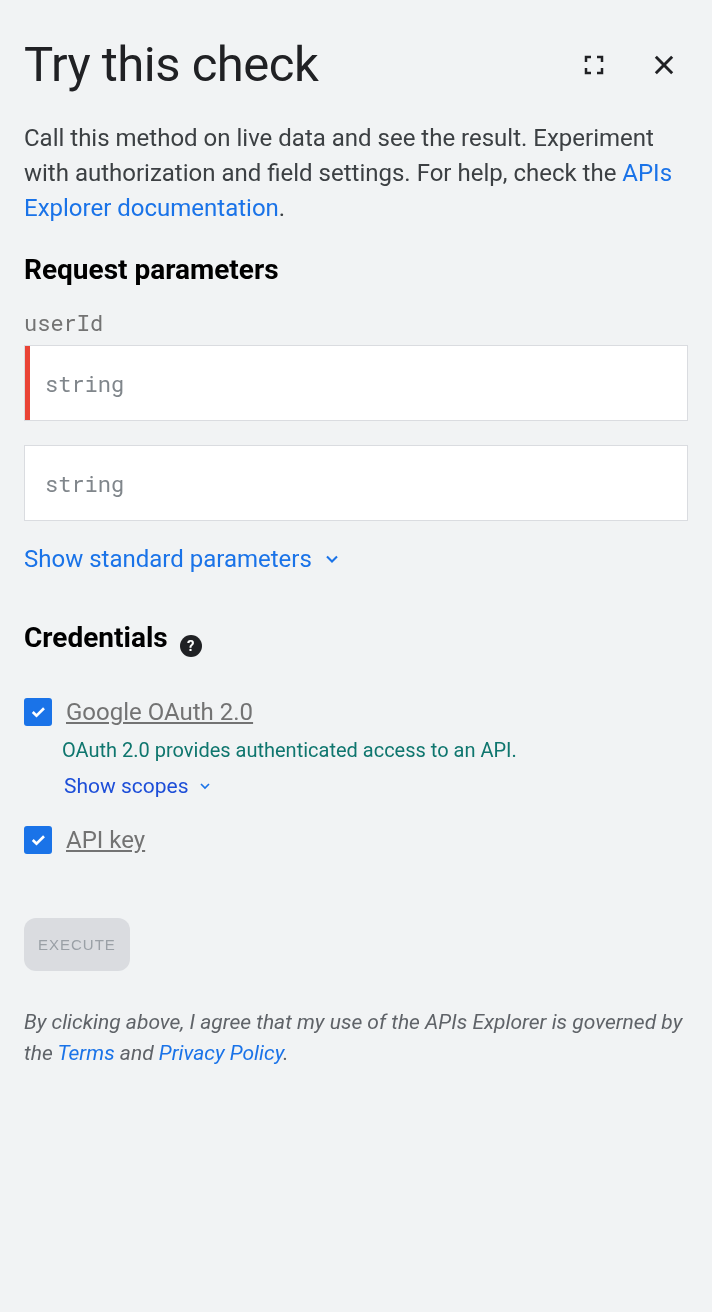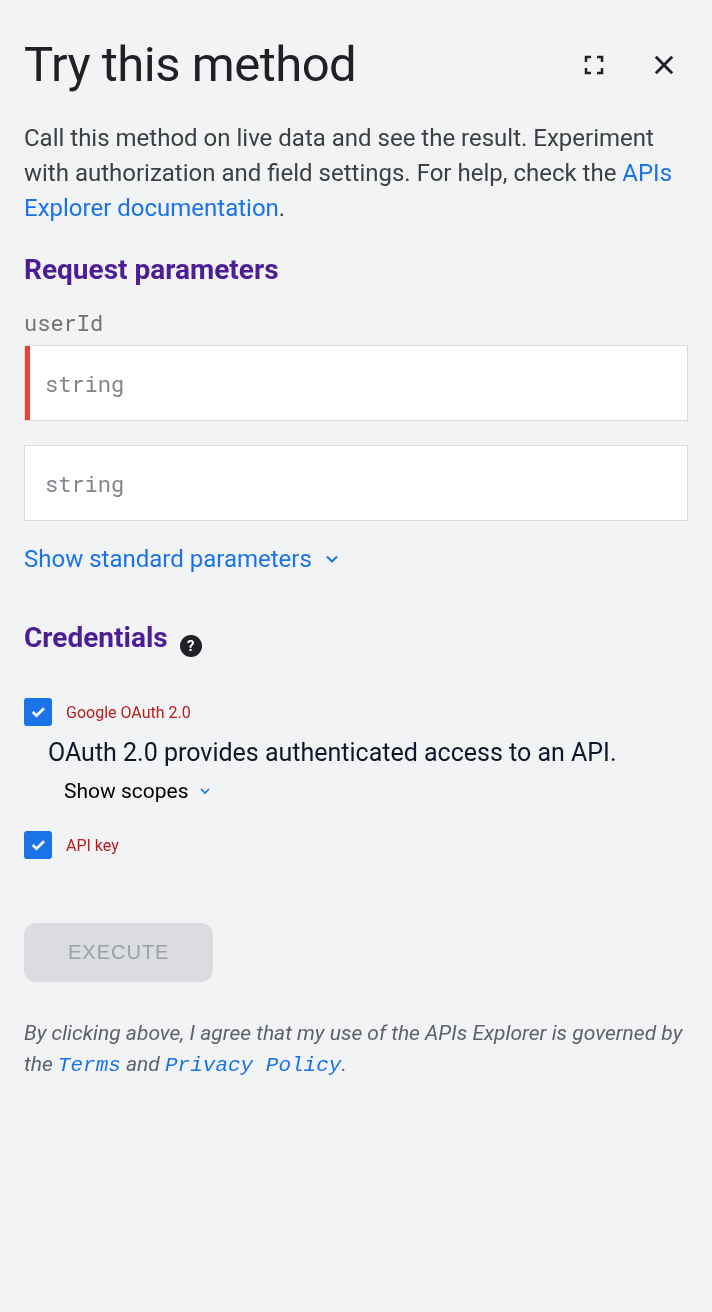--- a/index.html
+++ b/index.html
@@ -46,21 +46,21 @@
     margin-bottom: 28px;
   }
   .link {
     color: #1a73e8;
     text-decoration: none;
     cursor: pointer;
   }
   .section-heading {
     font-size: 28px;
     font-weight: 700;
-    color: #4c1d95;
+    color: #000000;
     margin-bottom: 22px;
   }
   .field-group { margin-bottom: 24px; }
   .field-label {
     font-family: "Roboto Mono", Menlo, Consolas, monospace;
     font-size: 22px;
     color: #737373;
     margin-bottom: 8px;
     display: block;
   }
@@ -136,66 +136,67 @@
     height: 28px;
     background: #1a73e8;
     border-radius: 3px;
     display: flex;
     align-items: center;
     justify-content: center;
     cursor: pointer;
     flex-shrink: 0;
   }
   .cred-label {
-    font-size: 16px;
-    color: #b91c1c;
+    font-size: 24px;
+    color: #737373;
+    text-decoration: underline;
   }
   .cred-sub {
-    font-size: 25px;
-    color: #0f172a;
-    margin-left: 24px;
+    font-size: 20px;
+    color: #0f766e;
+    margin-left: 38px;
     margin-bottom: 12px;
   }
   .show-scopes {
     display: flex;
     align-items: center;
     gap: 8px;
-    color: #000000;
+    color: #1d4ed8;
     font-size: 21px;
     margin-left: 40px;
     cursor: pointer;
   }
   .execute-btn {
     margin-top: 36px;
     background: #dadce0;
     color: #9aa0a6;
     border: none;
-    font-size: 20px;
+    font-size: 15px;
     font-weight: 500;
     letter-spacing: 1px;
-    padding: 18px 44px;
+    padding: 18px 14px;
     cursor: not-allowed;
     border-radius: 12px;
   }
   .footer {
     margin-top: 36px;
     font-size: 21px;
     font-style: italic;
     color: #5f6368;
     line-height: 1.45;
   }
-  .footer .link { font-style: italic; font-family: Liberation Mono, monospace; }
+  .footer .link { font-style: italic; }
 </style>
 </head>
 <body>
 
 
 
 <div class="header-row">
-  <h1 class="title">Try this method</h1>
+  <h1 class="title">Try this check</h1>
   <div class="header-icons">
     <button class="icon-btn">
       <svg width="24" height="24" viewBox="0 0 24 24" fill="none" stroke="#202124" stroke-width="2.5">
         <path d="M4 9V4h5 M20 9V4h-5 M4 15v5h5 M20 15v5h-5"></path>
       </svg>
     </button>
     <button class="icon-btn">
       <svg width="28" height="28" viewBox="0 0 24 24" fill="none" stroke="#202124" stroke-width="2.5">
         <path d="M5 5l14 14M19 5L5 19"></path>
       </svg>

